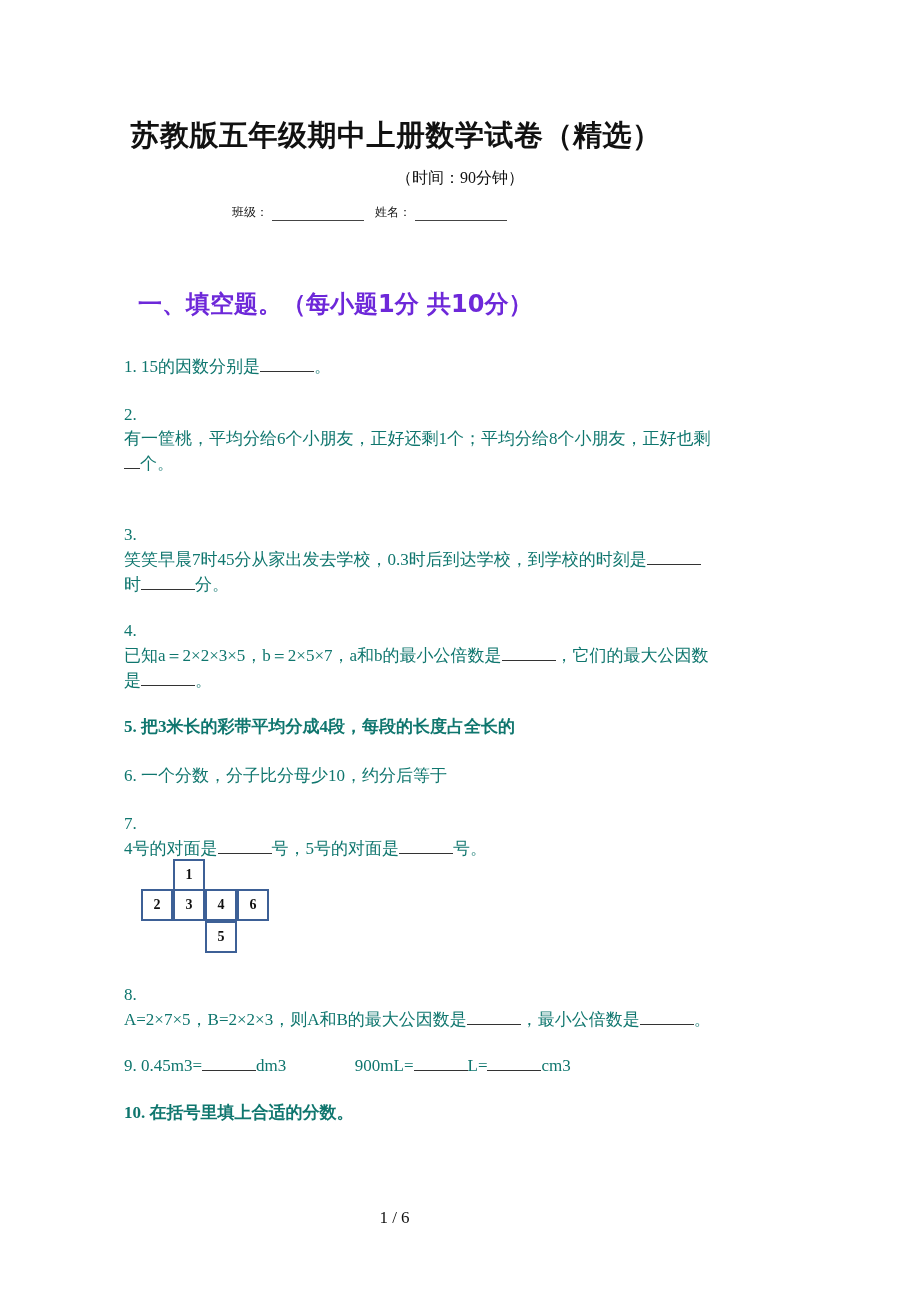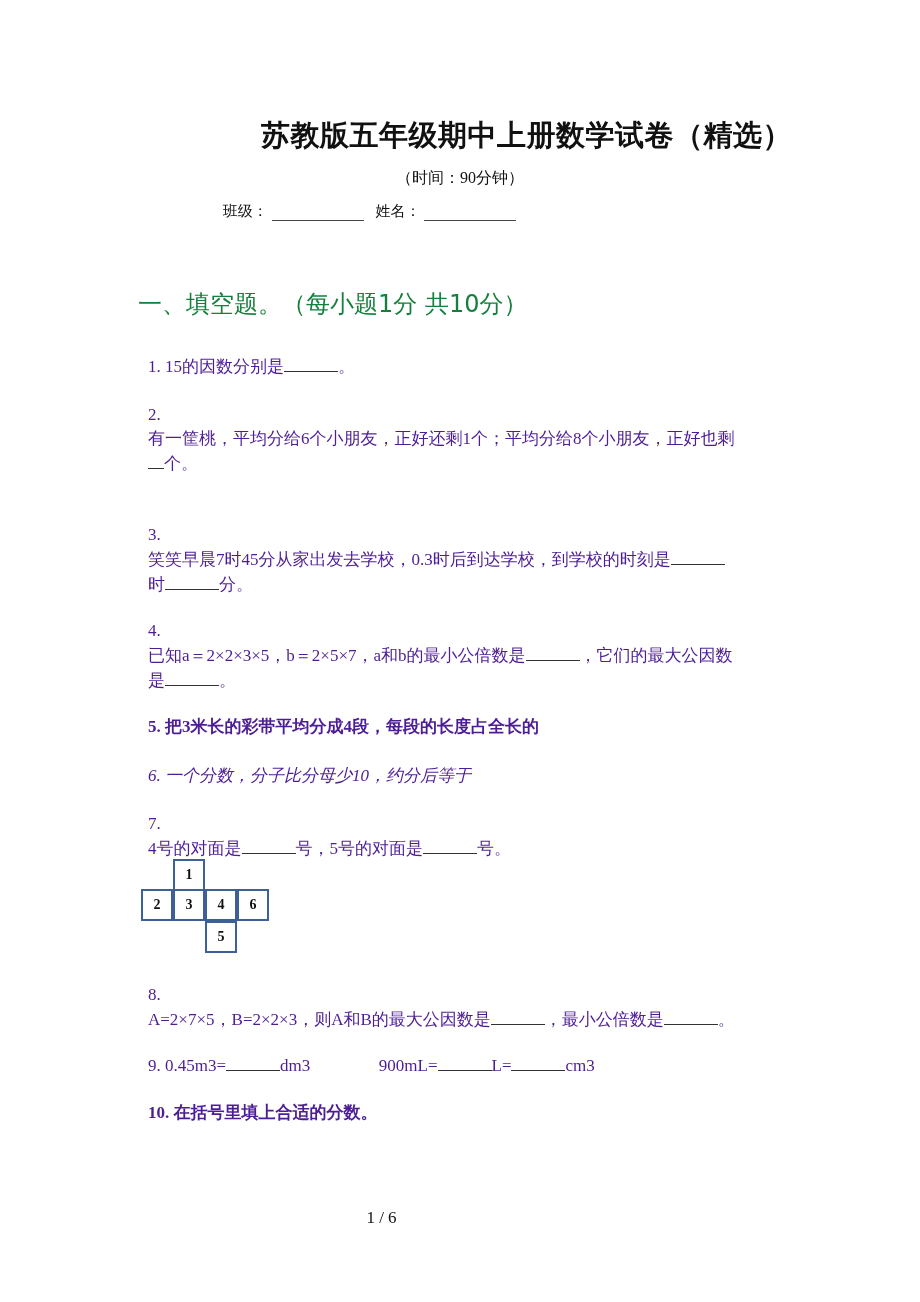--- a/index.html
+++ b/index.html
@@ -11,57 +11,57 @@
       width: 920px;
       height: 1302px;
       position: relative;
       overflow: hidden;
       font-family: "Liberation Serif", "DejaVu Serif", serif;
       color: #111111;
     }
     .abs { position: absolute; white-space: nowrap; }
     .title {
       left: 0; width: 792px; top: 116px;
-      text-align: right;
+      text-align: center;
       font-size: 29px;
       font-weight: bold;
       font-family: "DejaVu Sans", "Liberation Sans", sans-serif;
       letter-spacing: 0.5px;
       color: #111;
     }
     .subtitle {
       left: 0; width: 920px; top: 168px;
       text-align: center;
       font-size: 16px;
     }
     .info-line {
       left: 0; width: 747px; top: 202px;
       text-align: center;
-      font-size: 15px;
+      font-size: 12px;
     }
     .blank-long {
       display: inline-block;
       width: 92px;
       border-bottom: 1px solid #444;
       height: 18px;
       vertical-align: bottom;
       margin: 0 8px 0 4px;
     }
     .section-heading {
       left: 138px; top: 288px;
       font-size: 24px;
-      font-weight: normal;
-      color: #15803d;
+      font-weight: bold;
+      color: #6d28d9;
       font-family: "DejaVu Sans", "Liberation Sans", sans-serif;
     }
     .q {
-      left: 148px;
+      left: 124px;
       font-size: 17px;
       line-height: 24px;
-      color: #4c1d95;
+      color: #0f766e;
     }
     .blank {
       display: inline-block;
       border-bottom: 1px solid #333;
       height: 17px;
       vertical-align: baseline;
     }
     .b6 { width: 54px; }
     .b4 { width: 36px; }
     .b2 { width: 16px; }
@@ -83,20 +83,21 @@
       justify-content: center;
       font-weight: bold;
       font-size: 14px;
       color: #111;
       background: #fff;
     }
     .page-num {
       left: 0; width: 763px; top: 1208px;
       text-align: center;
       font-size: 17px;
+      padding-left: 13px;
     }
   </style>
 </head>
 <body>
 
 <div class="abs title">苏教版五年级期中上册数学试卷（精选）</div>
 <div class="abs subtitle">（时间：90分钟）</div>
 <div class="abs info-line">
   <span>班级：</span><span class="blank-long"></span>
   <span>姓名：</span><span class="blank-long"></span>
@@ -125,21 +126,21 @@
   <div>4.</div>
   <div><span>已知a＝2×2×3×5，b＝2×5×7，a和b的最小公倍数是</span><span class="blank b6"></span><span>，它们的最大公因数</span></div>
   <div><span>是</span><span class="blank b6"></span><span>。</span></div>
 </div>
 
 <div class="abs q" style="top:715px;font-weight:bold;">
   <span>5.</span>
   <span>把3米长的彩带平均分成4段，每段的长度占全长的</span>
 </div>
 
-<div class="abs q" style="top:764px;font-style:italic;">
+<div class="abs q" style="top:764px;">
   <span>6.</span>
   <span>一个分数，分子比分母少10，约分后等于</span>
 </div>
 
 <div class="abs q" style="top:812px; width:640px;">
   <div style="position:relative; height:24px;">
     <span>7.</span>
   </div>
   <div><span>4号的对面是</span><span class="blank b6"></span><span>号，5号的对面是</span><span class="blank b6"></span><span>号。</span></div>
 </div>

